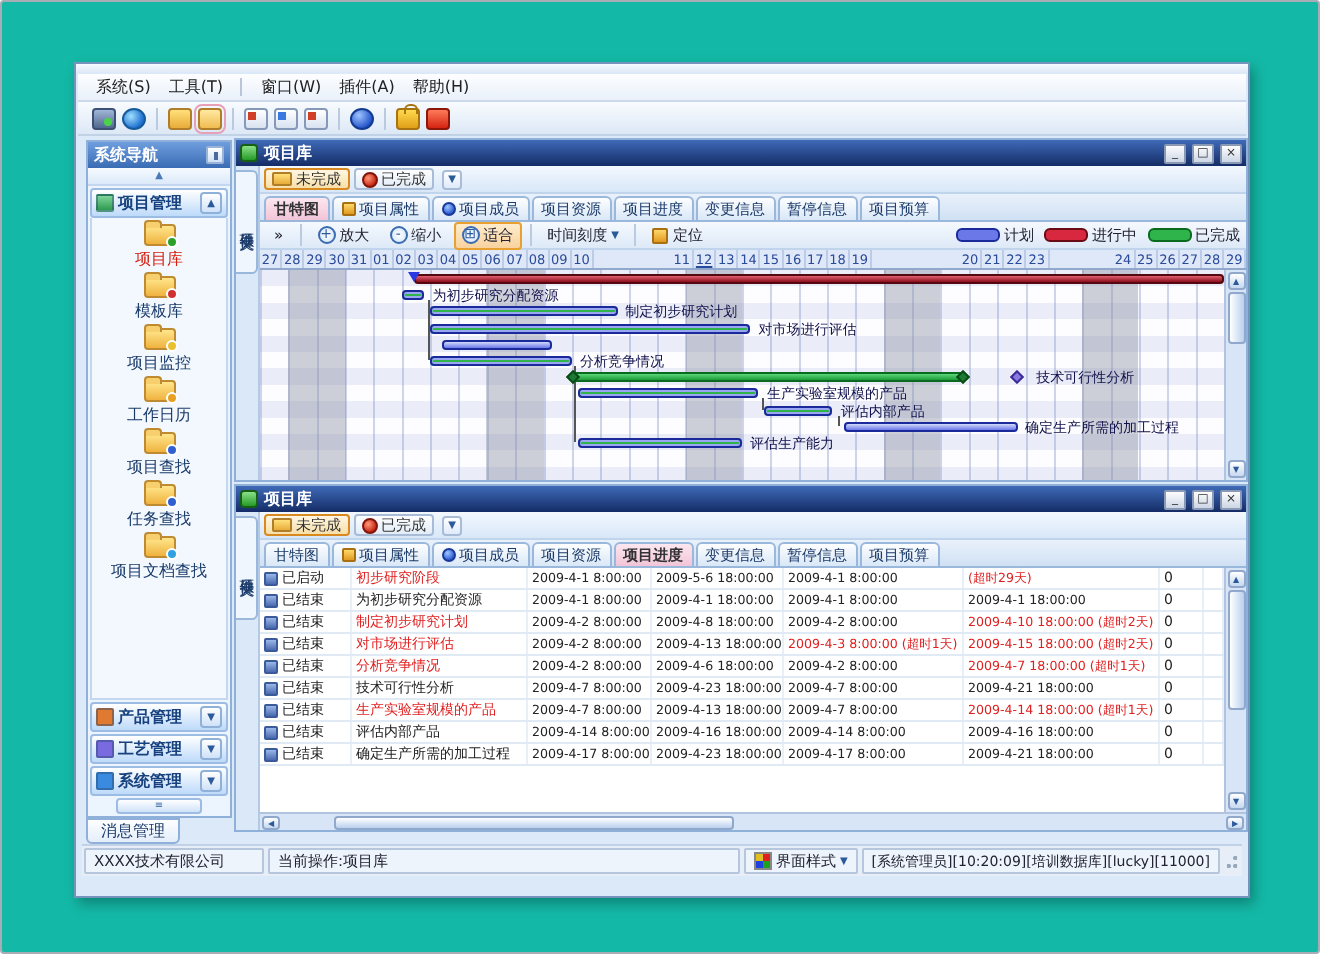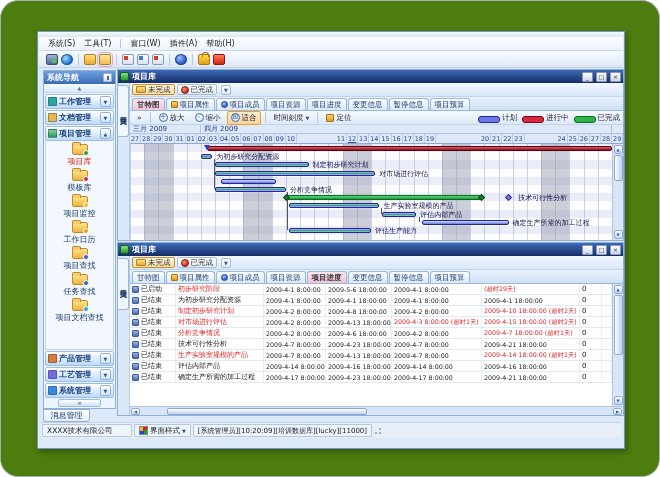--- a/index.html
+++ b/index.html
@@ -1,18 +1,18 @@
 <!DOCTYPE html>
 <html><head>
 <meta charset="utf-8">
 <style>
   html,body{margin:0;padding:0;background:#fff;}
   *{box-sizing:border-box;}
   body{font-family:"DejaVu Sans","Liberation Sans",sans-serif;}
-  .canvas{position:relative;width:660px;height:477px;background:#4d7c0f;border:1px solid #a8adb5;border-radius:18px;overflow:hidden;}
+  .canvas{position:relative;width:660px;height:477px;background:#14b8a6;border:1px solid #a8adb5;border-radius:2px;overflow:hidden;}
   .win{position:absolute;left:36px;top:30px;width:588px;height:418px;background:#dce9f9;border:1px solid #7593bd;box-shadow:2px 3px 6px rgba(0,0,0,.28);}
   .grip{position:absolute;left:0;top:0;right:0;height:4px;background:linear-gradient(#f6fafe,#dfeaf8);}
   .menubar{position:absolute;left:1px;top:5px;right:1px;height:14px;display:flex;align-items:center;gap:9px;padding:0 9px;background:linear-gradient(#fdfeff,#e9f1fa);border-bottom:1px solid #cdd9ea;font-size:8px;color:#222;}
   .mitem{cursor:default;white-space:nowrap;}
   .msep{width:1px;height:9px;background:#b9c6da;}
   .tbar{position:absolute;left:1px;top:19px;right:1px;height:17px;display:flex;align-items:center;gap:3px;padding:0 7px;background:linear-gradient(#f8fbfe,#dde8f6);border-bottom:1px solid #c2d2e6;}
   .tsep{width:1px;height:11px;background:#bccadf;margin:0 2px;}
   .ticon{width:12px;height:11px;border-radius:2px;position:relative;display:inline-block;}
   .monitor-icon{background:linear-gradient(#9fb6d8,#51688e);border:1px solid #3c5074;}
   .monitor-icon::after{content:"";position:absolute;right:1px;bottom:1px;width:4px;height:4px;background:#4ad24a;border-radius:50%;}
@@ -67,21 +67,21 @@
   .tic{width:7px;height:7px;border-radius:1px;}
   .properties-icon{background:linear-gradient(#ffd86a,#e09a20);border:1px solid #a87010;}
   .members-icon{background:radial-gradient(circle at 35% 30%,#9ec6ff,#2a5ad0 75%);border-radius:50%;border:1px solid #1a3a9a;}
   .gtb{height:14px;flex:0 0 14px;display:flex;align-items:center;gap:2px;padding:0 3px;background:linear-gradient(#f5f9fe,#dde9f7);border-bottom:1px solid #c0d4ec;font-size:7.5px;color:#223;}
   .gbtn{display:flex;align-items:center;gap:2px;padding:1px 3px;border:1px solid transparent;border-radius:2px;white-space:nowrap;}
   .gbtn.hl{border-color:#e8a030;background:linear-gradient(#ffeccc,#f8d29e);}
   .mag{width:9px;height:9px;border:1px solid #3a6ab0;border-radius:50%;font-size:7px;line-height:7px;text-align:center;color:#2a5a9a;background:radial-gradient(#ffffff,#cfe2f8);}
   .caret{font-size:5px;color:#2a5a9a;}
   .locic{width:8px;height:8px;background:linear-gradient(#ffd86a,#e09a20);border:1px solid #a87010;border-radius:1px;}
   .legend{margin-left:auto;display:flex;align-items:center;gap:5px;}
-  .lg{display:flex;align-items:flex-end;gap:2px;font-size:7.5px;color:#223;}
+  .lg{display:flex;align-items:center;gap:2px;font-size:7.5px;color:#223;}
   .sw{width:22px;height:7px;border-radius:3px;border:1px solid #333;}
   .gmonths{height:9px;flex:0 0 9px;display:flex;background:#dfe8f8;border-bottom:1px solid #b2c3e0;font-size:7px;color:#1a3a8a;overflow:hidden;}
   .gm{border-right:1px solid #b2c3e0;padding-left:3px;display:flex;align-items:center;white-space:nowrap;}
   .gdays{height:10px;flex:0 0 10px;display:flex;background:#dfe8f8;border-bottom:1px solid #8fa8cc;font-size:6.5px;color:#2a4a9a;overflow:hidden;}
   .gd{display:flex;align-items:center;justify-content:center;border-right:1px solid #bccbe6;}
   .gbodyrow{flex:1;display:flex;overflow:hidden;}
   .gbody{position:relative;flex:1;overflow:hidden;background-color:#fdfdff;background-image:repeating-linear-gradient(to right,rgba(130,145,200,.38) 0 1px,transparent 1px 14.176px),repeating-linear-gradient(to bottom,rgba(140,150,215,.16) 0 8.2px,transparent 8.2px 16.4px);}
   .wk{position:absolute;top:0;bottom:0;background:rgba(138,143,163,.42);z-index:0;}
   .bar{position:absolute;height:5px;border:1px solid #1a2a9a;border-radius:2px;z-index:2;}
   .bar.plan{background:linear-gradient(#d2dafb,#6a78e8);}
@@ -148,32 +148,20 @@
         <span class="ticon lock-icon"></span>
         <span class="ticon logout-icon"></span>
       </div>
 
   <div class="sidebar">
     <div class="sb-head">
       <span>系统导航</span>
       <span class="pin"></span>
     </div>
     <div class="sb-collapse">▲</div>
-    <div id="sb-top">
-          <div class="sb-group">
-            <span class="gic" style="background: rgb(42, 168, 160);"></span>
-            <span>工作管理</span>
-            <span class="chev">▼</span>
-          </div>
-          <div class="sb-group">
-            <span class="gic" style="background: rgb(232, 184, 74);"></span>
-            <span>文档管理</span>
-            <span class="chev">▼</span>
-          </div>
-        </div>
     <div class="sb-group">
       <span class="gic" style="background:linear-gradient(#7fd49a,#2d9a4f)"></span>
       <span>项目管理</span>
       <span class="chev">▲</span>
     </div>
     <div class="sb-items" id="sb-items">
           <div class="sb-item">
             <span class="fol">
               <span class="bdg" style="background: rgb(42, 160, 42);"></span>
             </span>
@@ -323,24 +311,20 @@
               <span class="lg">
                 <span class="sw" style="background: rgb(216, 40, 64); border-color: rgb(106, 10, 20);"></span>
                 <span>进行中</span>
               </span>
               <span class="lg">
                 <span class="sw" style="background: rgb(47, 180, 76); border-color: rgb(10, 106, 32);"></span>
                 <span>已完成</span>
               </span>
             </span>
       </div>
-      <div class="gmonths" id="gmonths">
-            <span class="gm" style="width: 70.8824px;">三月 2009</span>
-            <span class="gm" style="width: 411.118px;">四月 2009</span>
-          </div>
       <div class="gdays" id="gdays">
             <span class="gd" style="width: 14.1765px;">27</span>
             <span class="gd" style="width: 14.1765px;">28</span>
             <span class="gd" style="width: 14.1765px;">29</span>
             <span class="gd" style="width: 14.1765px;">30</span>
             <span class="gd" style="width: 14.1765px;">31</span>
             <span class="gd" style="width: 14.1765px;">01</span>
             <span class="gd" style="width: 14.1765px;">02</span>
             <span class="gd" style="width: 14.1765px;">03</span>
             <span class="gd" style="width: 14.1765px;">04</span>
@@ -605,20 +589,21 @@
         <span class="sbtn">◀</span>
         <span class="hthumb"></span>
         <span class="spacer"></span>
         <span class="sbtn">▶</span>
       </div>
     </div>
   </div>
 
   <div class="statusbar">
     <span class="sbox company">XXXX技术有限公司</span>
+    <span class="sbox op">当前操作:项目库</span>
     <span class="sbox">
       <span class="pal"></span>
       <span>界面样式</span>
       <span class="caret">▼</span>
     </span>
     <span class="sbox session">[系统管理员][10:20:09][培训数据库][lucky][11000]</span>
     <span class="gripdots"></span>
   </div>
 </div>
 </div>

